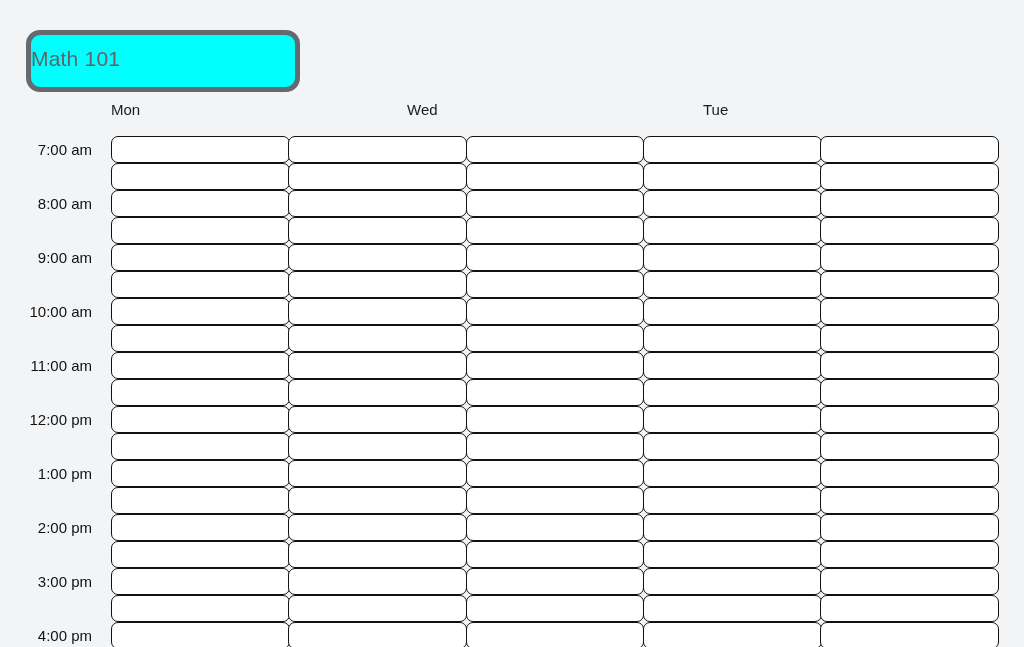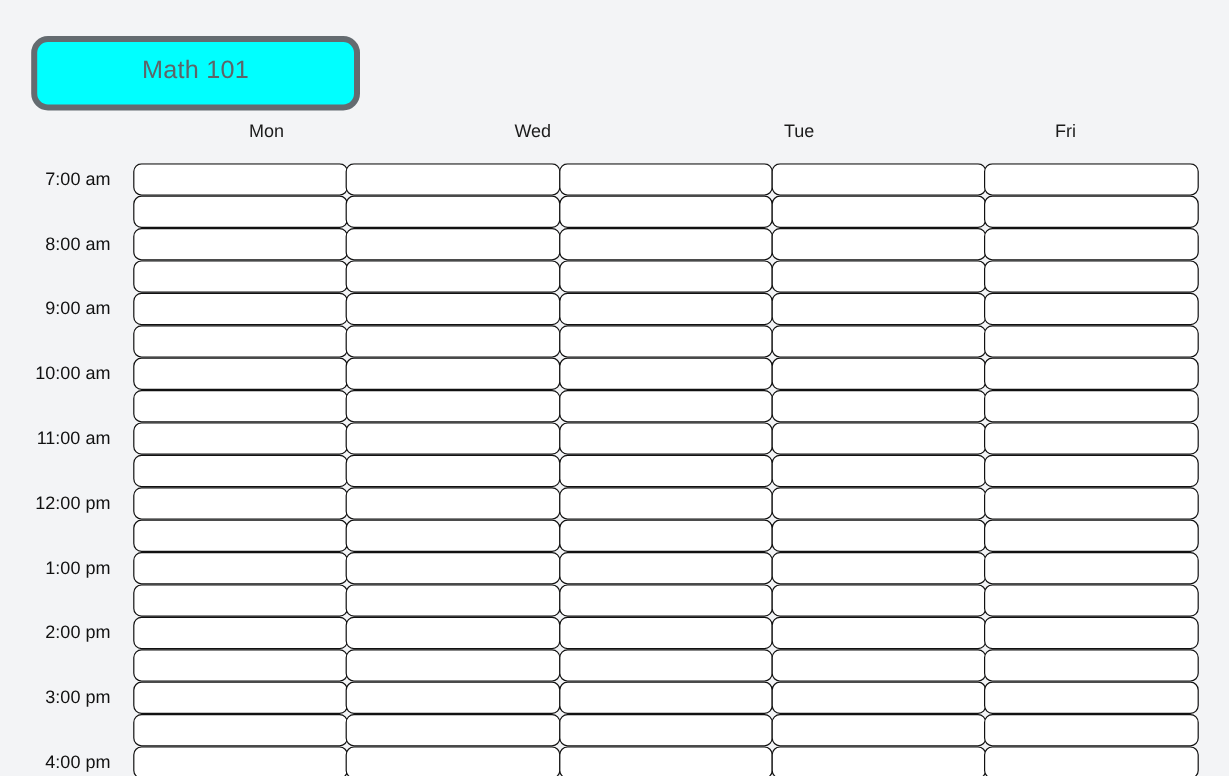--- a/index.html
+++ b/index.html
@@ -28,21 +28,21 @@
     left: 26px;
     top: 30px;
     width: 274px;
     height: 62px;
     box-sizing: border-box;
     background: #00ffff;
     border: 5px solid #646b70;
     border-radius: 14px;
     display: flex;
     align-items: center;
-    justify-content: center;
+    justify-content: flex-start;
     cursor: pointer;
     padding: 0;
     line-height: 1;
   }
   .course-button-label {
     font-size: 21px;
     color: #5e6468;
     font-family: "Liberation Sans", sans-serif;
     letter-spacing: 0.2px;
     position: relative;
@@ -61,21 +61,21 @@
   .day-header-row {
     position: absolute;
     left: 111px;
     top: 0;
     width: 888px;
     height: 27px;
     display: flex;
   }
   .day-header {
     flex: 1 1 0;
-    text-align: center;
+    text-align: left;
     font-size: 15px;
     color: #1b1b1b;
     line-height: 22px;
   }
 
   .grid-wrap {
     position: absolute;
     left: 0;
     top: 27px;
     width: 1024px;
@@ -138,21 +138,20 @@
   <button class="course-button">
     <span class="course-button-label">Math 101</span>
   </button>
 
   <div class="calendar">
 
     <div class="day-header-row">
         <div class="day-header">Mon</div>
         <div class="day-header">Wed</div>
         <div class="day-header">Tue</div>
-        <div class="day-header">Fri</div>
       </div>
 
     <div class="grid-wrap">
       <div class="time-col">
           <div class="time-label" style="top: 0px;">7:00 am</div>
           <div class="time-label" style="top: 54px;">8:00 am</div>
           <div class="time-label" style="top: 108px;">9:00 am</div>
           <div class="time-label" style="top: 162px;">10:00 am</div>
           <div class="time-label" style="top: 216px;">11:00 am</div>
           <div class="time-label" style="top: 270px;">12:00 pm</div>

